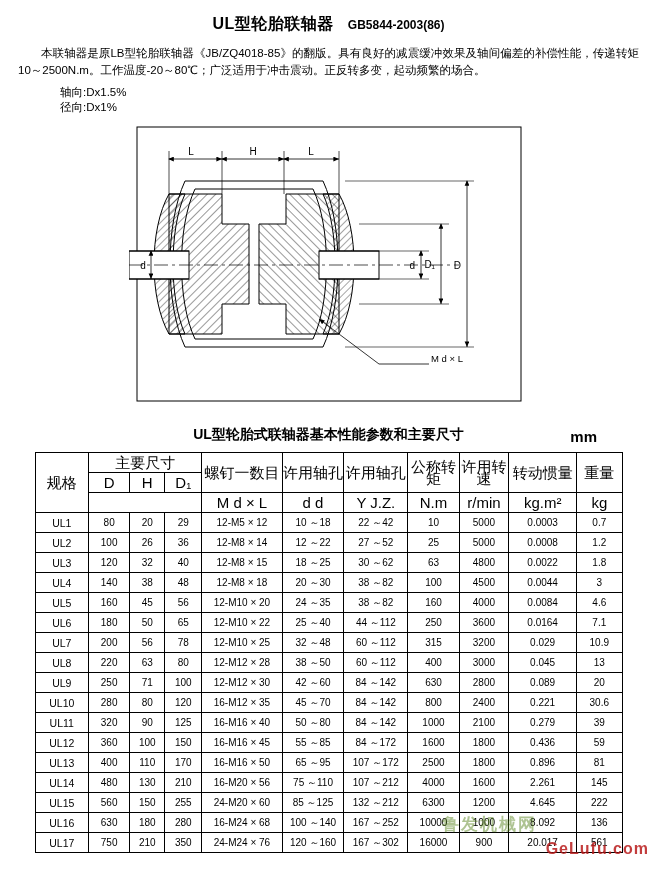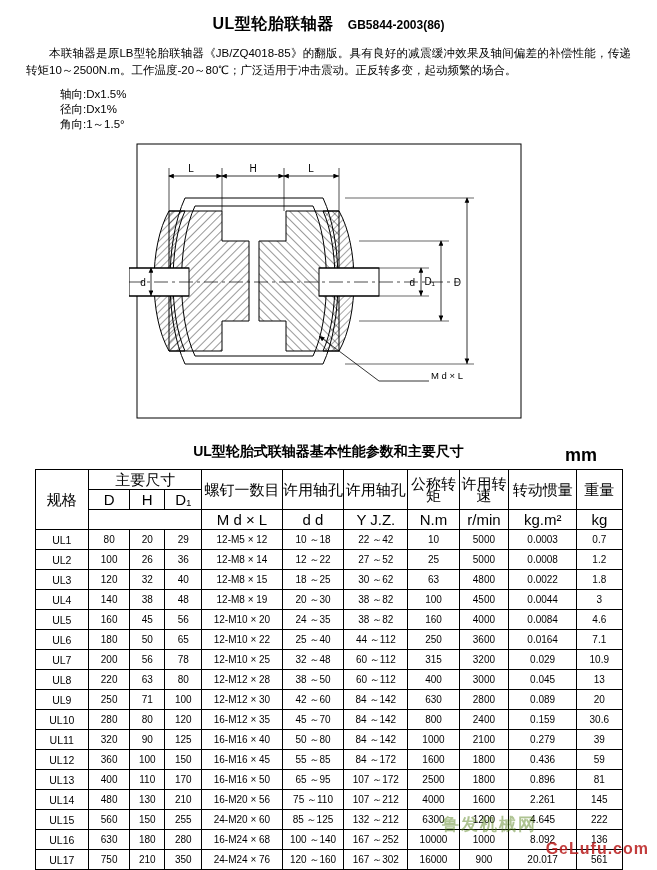--- a/index.html
+++ b/index.html
@@ -35,21 +35,21 @@
     letter-spacing: 0;
   }
   
   .intro {
     margin: 10px 18px 0 18px;
     font-size: 11.5px;
     line-height: 17px;
     text-align: justify;
   }
   .intro p {
-    margin: 8px;
+    margin: 0;
     text-indent: 2em;
   }
   .comp {
     margin: 6px 0 0 42px;
     font-size: 11.5px;
     line-height: 15px;
   }
   .comp div { white-space: nowrap; }
   
   .drawing {
@@ -64,21 +64,21 @@
     margin-top: 17px;
     text-align: center;
     font-size: 14px;
     font-weight: bold;
     position: relative;
   }
   .table-title .unit {
     position: absolute;
     right: 60px;
     top: 2px;
-    font-size: 18px;
+    font-size: 15px;
     font-weight: bold;
   }
   
   table.spec {
     border-collapse: collapse;
     margin: 8px auto 0 auto;
     width: 588px;
     font-size: 10px;
     table-layout: fixed;
   }
@@ -126,21 +126,20 @@
 
   <div class="title-row">
     <span>UL型轮胎联轴器</span><span class="std">GB5844-2003(86)</span>
   </div>
 
   <div class="intro">
     <p>本联轴器是原LB型轮胎联轴器《JB/ZQ4018-85》的翻版。具有良好的减震缓冲效果及轴间偏差的补偿性能，传递转矩10～2500N.m。工作温度-20～80℃；广泛适用于冲击震动。正反转多变，起动频繁的场合。</p>
     <div class="comp">
       <div>轴向:Dx1.5%</div>
       <div>径向:Dx1%</div>
-      <div>角向:1～1.5°</div>
     </div>
   </div>
 
   <div class="drawing">
     <svg width="400" height="290" viewBox="0 0 400 290">
       <defs>
         <pattern id="hatchA" width="6" height="6" patternUnits="userSpaceOnUse" patternTransform="rotate(45)">
           <line x1="0" y1="0" x2="0" y2="6" stroke="#000" stroke-width="0.8"></line>
         </pattern>
         <pattern id="hatchB" width="6" height="6" patternUnits="userSpaceOnUse" patternTransform="rotate(-45)">
@@ -302,21 +301,21 @@
           <td>63</td>
           <td>4800</td>
           <td>0.0022</td>
           <td>1.8</td>
         </tr>
         <tr>
           <td class="model">UL4</td>
           <td>140</td>
           <td>38</td>
           <td>48</td>
-          <td>12-M8 × 19</td>
+          <td>12-M8 × 18</td>
           <td>20 ～30</td>
           <td>38 ～82</td>
           <td>100</td>
           <td>4500</td>
           <td>0.0044</td>
           <td>3</td>
         </tr>
         <tr>
           <td class="model">UL5</td>
           <td>160</td>
@@ -385,21 +384,21 @@
         <tr>
           <td class="model">UL10</td>
           <td>280</td>
           <td>80</td>
           <td>120</td>
           <td>16-M12 × 35</td>
           <td>45 ～70</td>
           <td>84 ～142</td>
           <td>800</td>
           <td>2400</td>
-          <td>0.159</td>
+          <td>0.221</td>
           <td>30.6</td>
         </tr>
         <tr>
           <td class="model">UL11</td>
           <td>320</td>
           <td>90</td>
           <td>125</td>
           <td>16-M16 × 40</td>
           <td>50 ～80</td>
           <td>84 ～142</td>

